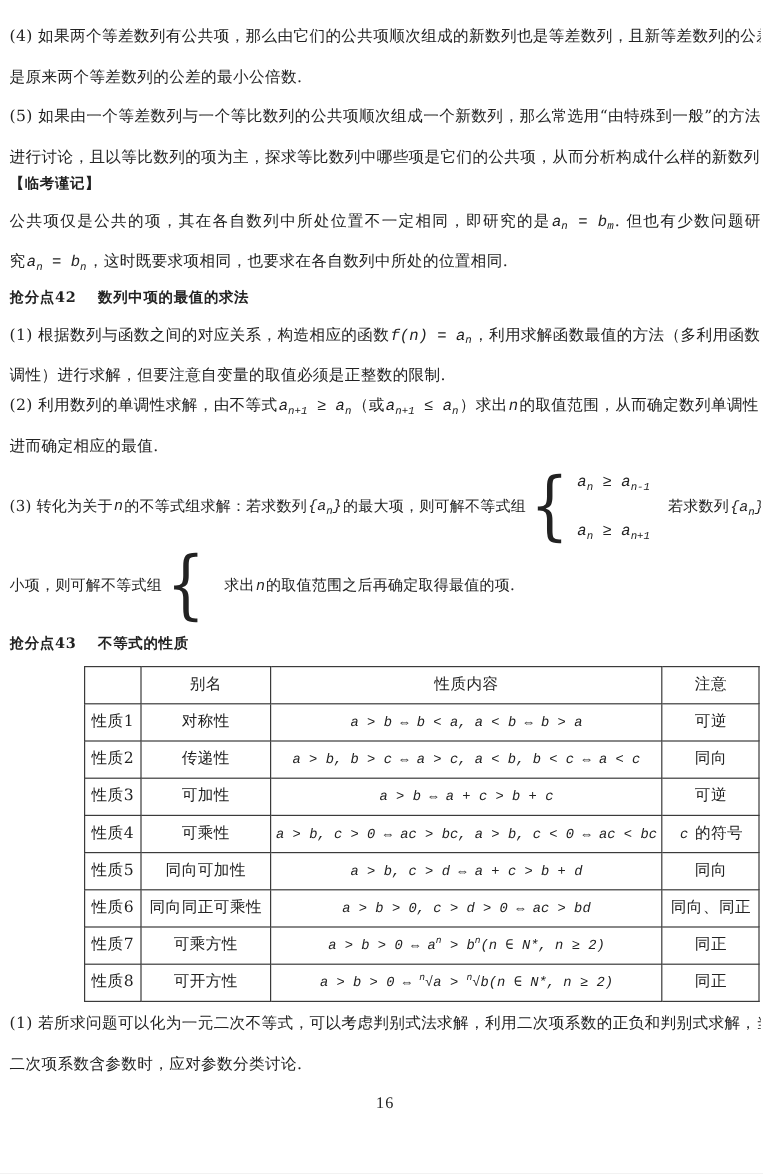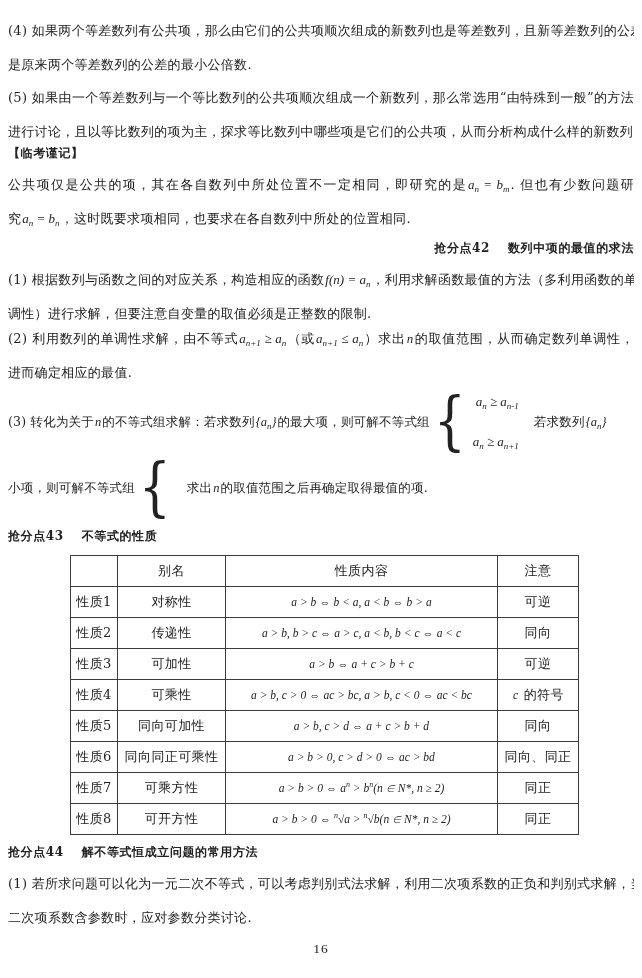--- a/index.html
+++ b/index.html
@@ -15,21 +15,21 @@
     font-family:"DejaVu Serif","Liberation Serif",serif;
   }
   .doc{padding:14px 8px 0 8px;}
   
   .line{
     height:33.5px;line-height:33.5px;font-size:13px;letter-spacing:0.3px;
     white-space:nowrap;overflow:hidden;
   }
   .line.fill{text-align:justify;text-align-last:justify;}
   .seg-math{
-    font-family:Liberation Serif, serif;
+    font-family:Liberation Mono, monospace;
     font-style:italic;letter-spacing:0;padding:0 1px;
   }
   sub,sup{font-size:9px;line-height:0;font-style:italic;}
   sub{vertical-align:-3px;}
   sup{vertical-align:5px;}
   
   .heading{
     height:30px;line-height:30px;font-weight:700;font-size:12px;letter-spacing:0.6px;
     white-space:nowrap;overflow:hidden;
   }
@@ -61,21 +61,21 @@
   }
   .prop-table th{font-weight:400;}
   .prop-table .seg-math{font-size:11.5px;letter-spacing:0;}
   .prop-table sub,.prop-table sup{font-size:8px;}
   
   .pagenum{
     text-align:center;font-size:13.5px;height:30px;line-height:30px;letter-spacing:1px;font-family:Liberation Serif, serif;
   }
   
   .doc > :nth-child(5){margin-top:-10px;}   
-  .doc > :nth-child(8){margin-top:-2px;text-align:right;}    
+  .doc > :nth-child(8){margin-top:-2px;}    
   .doc > :nth-child(11){margin-top:-8px;}   
   .doc > :nth-child(17){margin-top:2px;}    
 </style>
 </head>
 <body>
 
 <div class="page">
   <div class="doc" id="doc">
       <div class="line fill"><span class="seg-text">(4) 如果两个等差数列有公共项，那么由它们的公共项顺次组成的新数列也是等差数列，且新等差数列的公差</span></div>
       <div class="line"><span class="seg-text">是原来两个等差数列的公差的最小公倍数.</span></div>
@@ -167,18 +167,17 @@
             <td><span class="seg-text">同正</span></td>
           </tr>
           <tr>
             <td><span class="seg-text">性质8</span></td>
             <td><span class="seg-text">可开方性</span></td>
             <td><span class="seg-math">a &gt; b &gt; 0 ⇔ <sup>n</sup>√a &gt; <sup>n</sup>√b(n ∈ N*, n ≥ 2)</span></td>
             <td><span class="seg-text">同正</span></td>
           </tr>
         </tbody>
       </table>
-      <div class="heading"><span class="h-label">抢分点44</span><span class="h-title">解不等式恒成立问题的常用方法</span></div>
       <div class="line fill"><span class="seg-text">(1) 若所求问题可以化为一元二次不等式，可以考虑判别式法求解，利用二次项系数的正负和判别式求解，当</span></div>
       <div class="line"><span class="seg-text">二次项系数含参数时，应对参数分类讨论.</span></div>
     </div>
   <div class="pagenum">16</div>
 </div>
 
 </body></html>

